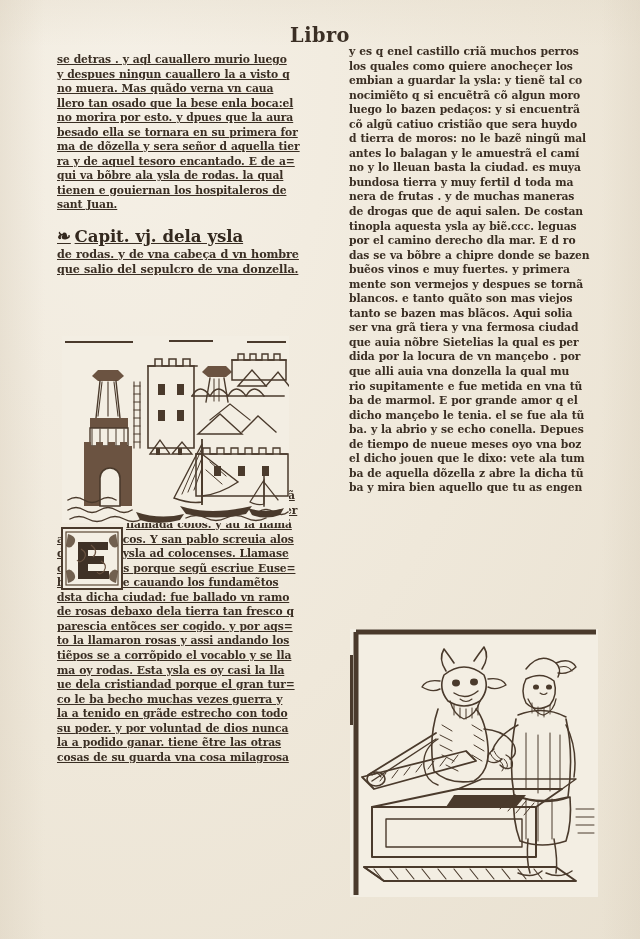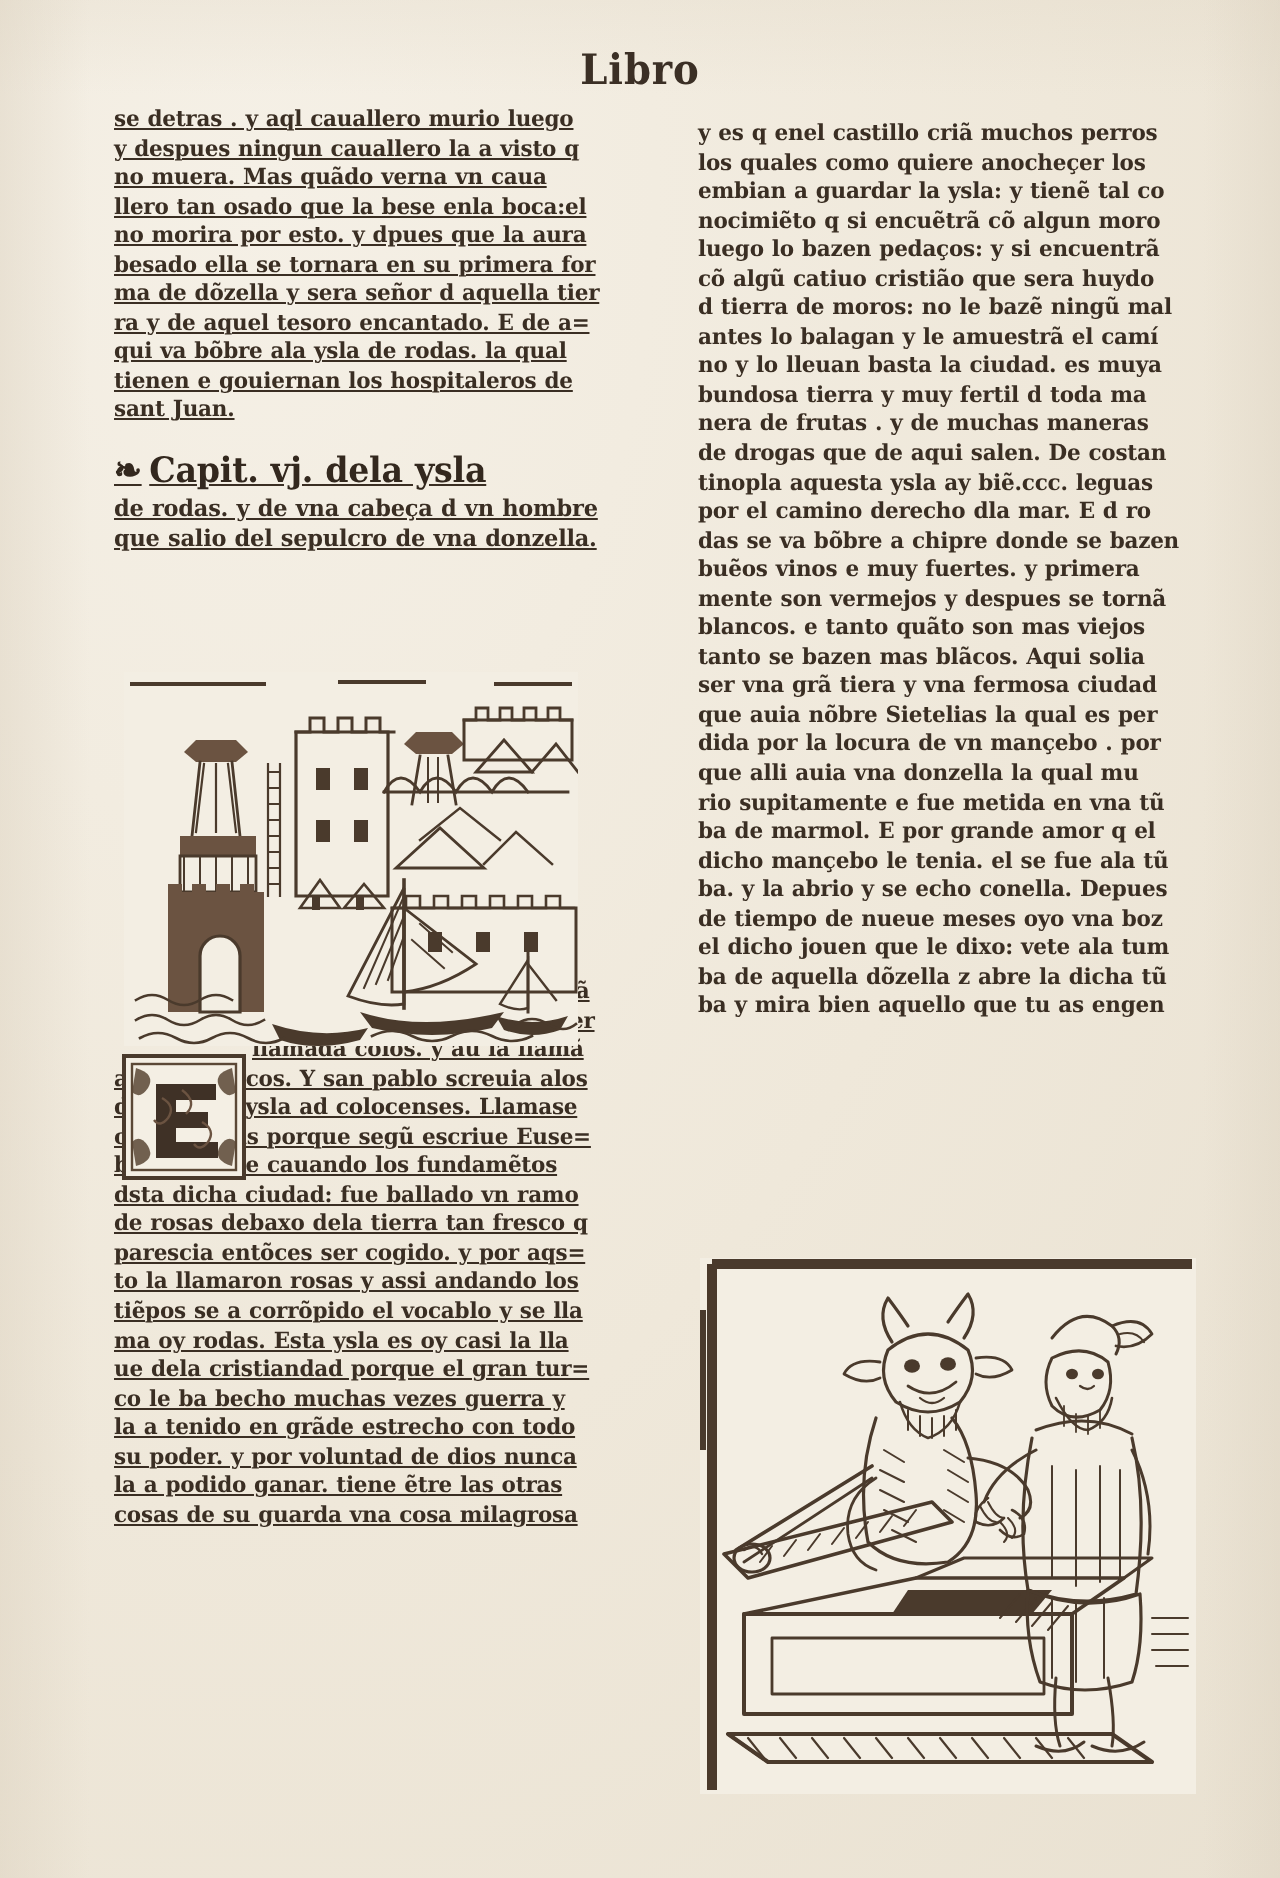--- a/index.html
+++ b/index.html
@@ -42,21 +42,21 @@
     color:#3a2e23;
     font-size:11.1px;
     line-height:14.55px;
     font-weight:bold;
     letter-spacing:-.12px;
     word-spacing:.4px;
     text-align:justify;
     -webkit-hyphens:none;hyphens:none;
   }
   .col-left{ left:57px; top:53px; width:233px;text-decoration:underline; }
-  .col-right{ left:349px; top:60px; width:250px; }
+  .col-right{ left:349px; top:45px; width:250px; }
 
   .ln{
     display:block;
     white-space:nowrap;
     transform:scaleX(.97);
     transform-origin:left center;
     height:14.55px;
   }
 
   

